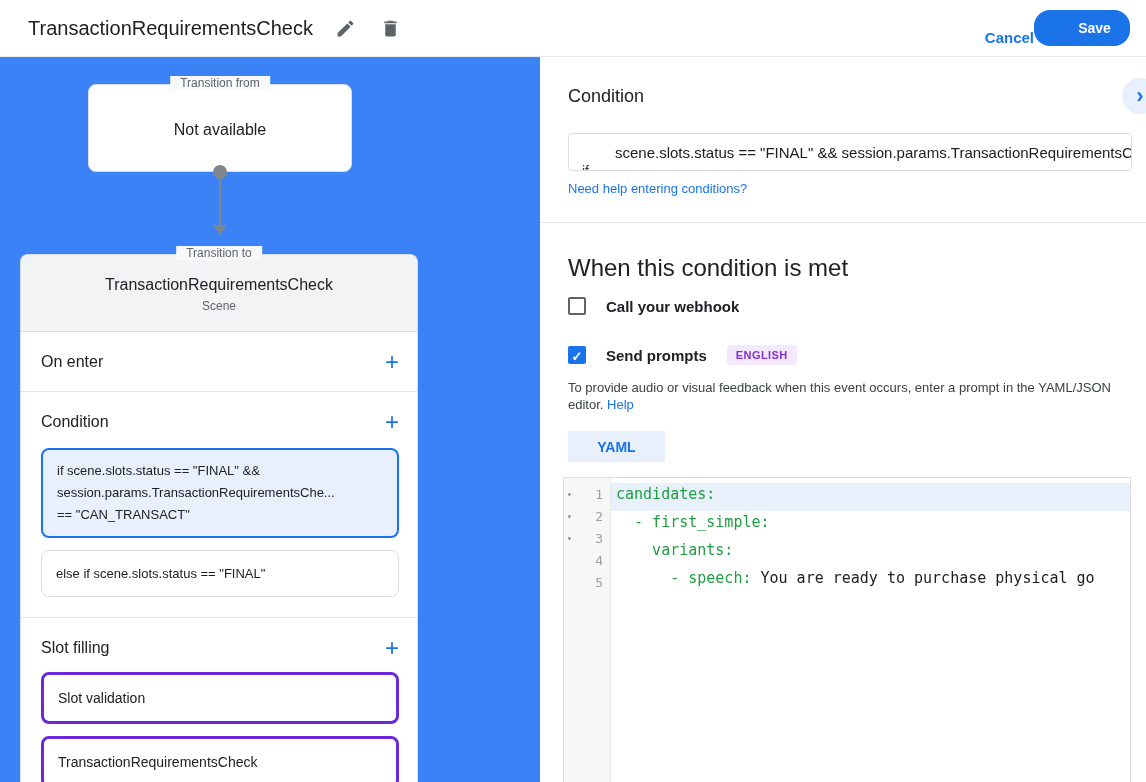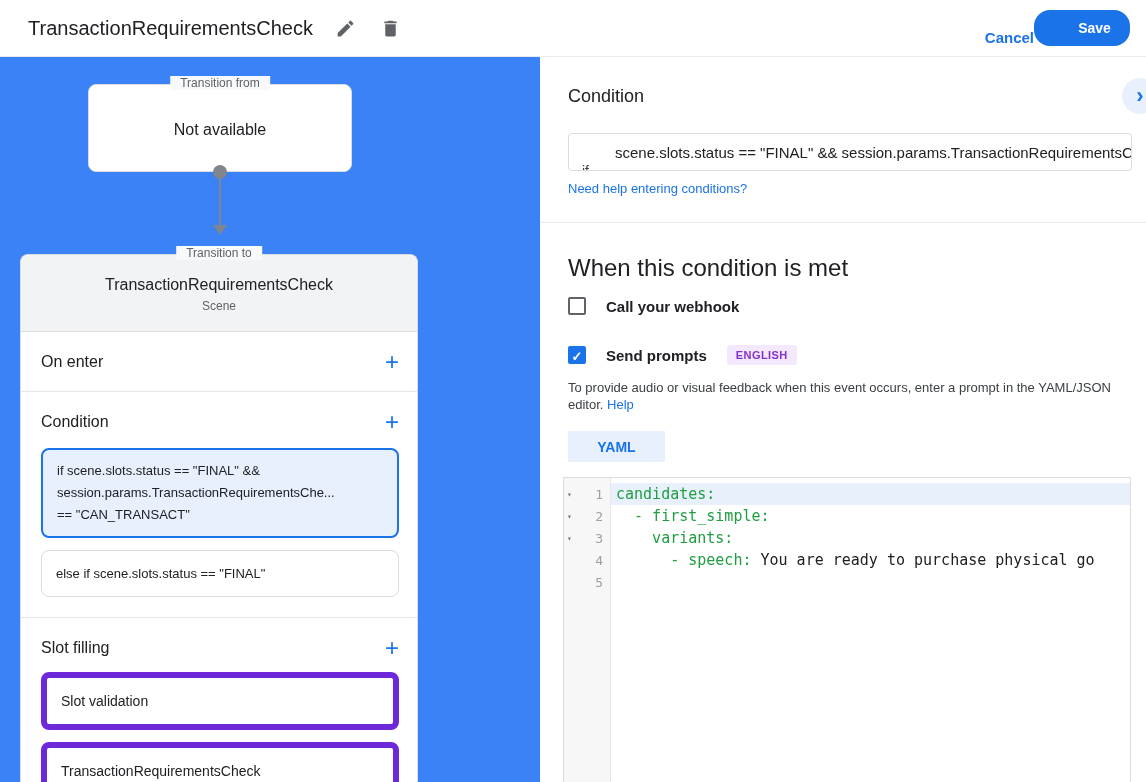--- a/index.html
+++ b/index.html
@@ -49,21 +49,21 @@
   .plus { background:none; border:none; color:#1a73e8; font-size:24px; font-weight:400;
           line-height:1; cursor:pointer; font-family:inherit; }
   .card-section { padding:14px 18px 20px 20px; border-bottom:1px solid #e6e6e6; }
   .section-head { display:flex; align-items:center; justify-content:space-between;
                   font-size:16px; padding-top:4px; }
   .cond-card-selected { margin-top:14px; background:#e8f0fe; border:2px solid #1a73e8;
                         border-radius:8px; padding:10px 14px; font-size:13px;
                         line-height:22px; color:#202124; cursor:pointer; }
   .cond-card { margin-top:12px; background:#fff; border:1px solid #dadce0; border-radius:8px;
                padding:15px 14px; font-size:13px; color:#202124; cursor:pointer; }
-  .slot-card { margin-top:12px; background:#fff; border:6px solid #6d28d9; border-radius:8px;
+  .slot-card { margin-top:12px; background:#fff; border:3px solid #6d28d9; border-radius:8px;
                padding:15px 14px; font-size:14px; color:#202124; cursor:pointer; }
 
   
   .right-panel { position:absolute; left:540px; top:57px; right:0; bottom:0;
                  background:#fff; overflow:hidden; }
   .cond-heading { position:absolute; left:28px; top:29px; font-size:18px; font-weight:400; }
   .chevron-btn { position:absolute; left:582px; top:21px; width:36px; height:36px;
                  border:none; border-radius:50%; background:#e8f0fe; color:#1a73e8;
                  font-size:22px; font-weight:700; cursor:pointer; line-height:34px;
                  text-align:center; font-family:inherit; }
@@ -97,21 +97,21 @@
          font-size:14px; font-weight:700; color:#5f6368; cursor:pointer; }
   .tab.active { background:#e8f0fe; color:#1a73e8; }
   .editor { position:absolute; left:23px; top:420px; width:568px; bottom:0;
             border:1px solid #dadce0; border-bottom:none; display:flex;
             font-family:"DejaVu Sans Mono", monospace; background:#fff; }
   .gutter { width:47px; background:#f7f7f7; border-right:1px solid #e8e8e8; padding-top:5px; }
   .gutter-row { height:22px; display:flex; align-items:center; }
   .fold { width:15px; padding-left:3px; font-size:8px; color:#757575; }
   .lnum { flex:1; text-align:right; padding-right:7px; color:#9aa0a6; font-size:13px; }
   .code { flex:1; padding-top:5px; overflow:hidden; }
-  .code-line { height:22px; line-height:22px; white-space:pre; font-size:15px; padding-left:5px; }
+  .code-line { height:28px; line-height:22px; white-space:pre; font-size:15px; padding-left:5px; }
   .code-line.hl { background:#e8f1fb; }
   .tok-green { color:#1e9e40; }
   .tok-black { color:#202124; }
 </style>
 </head>
 <body>
 
 <div class="app">
 
   <header class="topbar">

